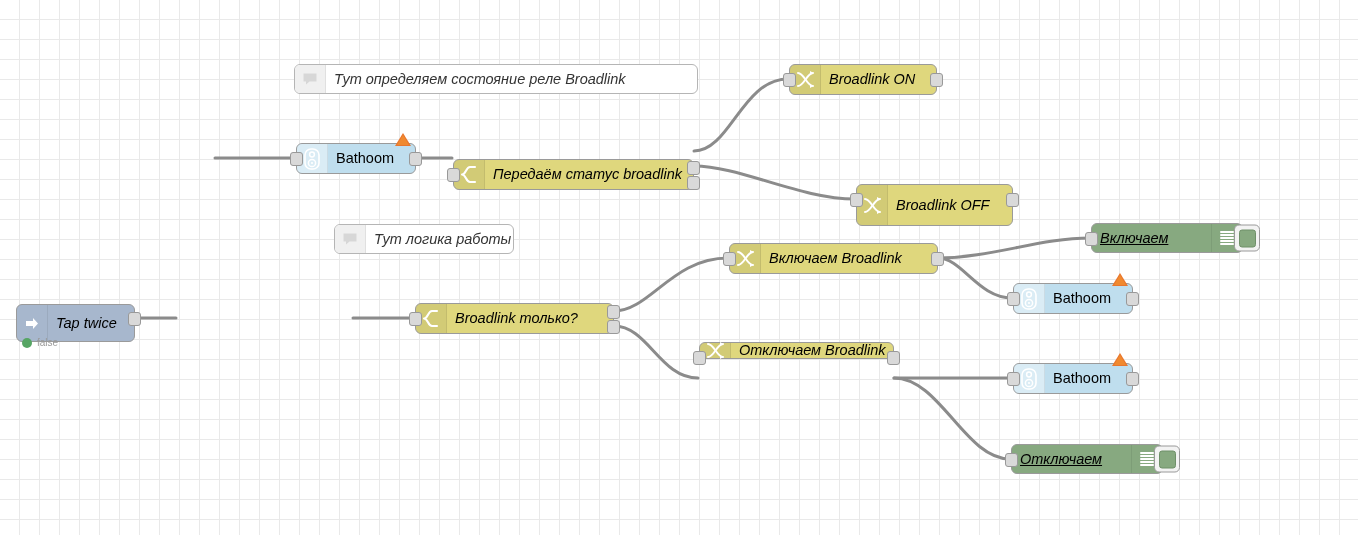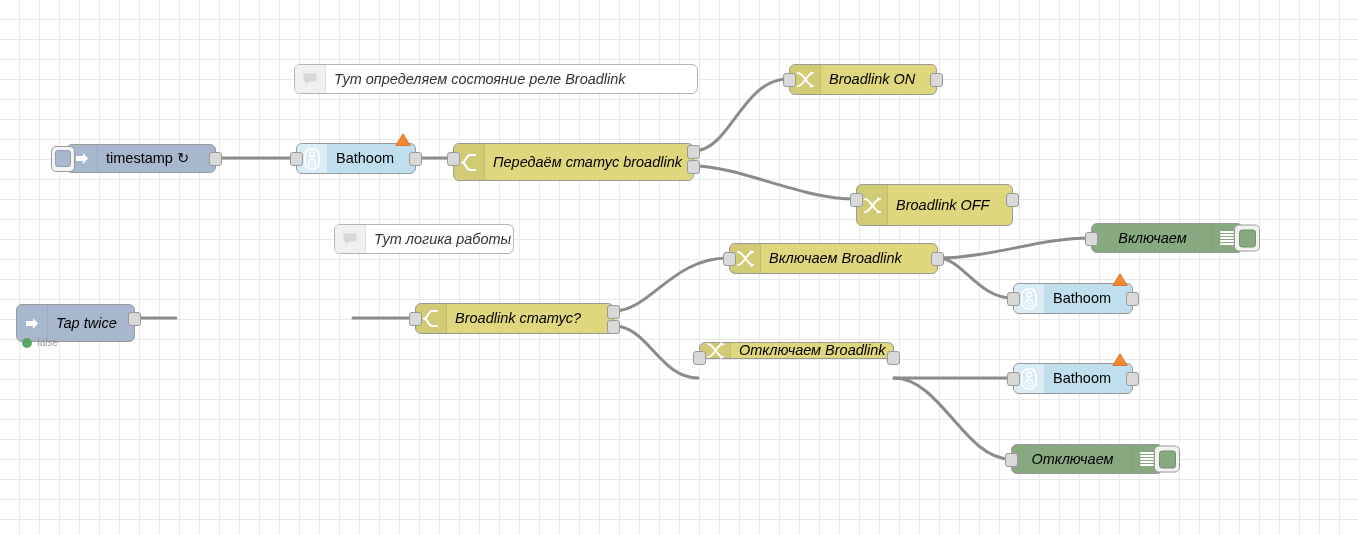--- a/index.html
+++ b/index.html
@@ -89,21 +89,21 @@
   .n-func .iconcell { background: rgba(0,0,0,0.055); }
   .n-func .nlabel { font-style: italic; }
 
   .n-dev   { background: #bfdeee; }                 
   .n-dev .iconcell { background: rgba(255,255,255,0.42); }
 
   .n-inject{ background: #a7b7cd; }                 
   .n-inject .nlabel { font-style: normal; }
 
   .n-debug { background: #87a980; }                 
-  .n-debug .nlabel { font-style: italic; text-align: center; padding-right: 6px; }
+  .n-debug .nlabel { font-style: italic; text-align: left; padding-right: 6px; text-decoration: underline; }
 
   .n-comment {
     background: #ffffff;
     border: 1px solid #b5b5b5;
     border-radius: 6px;
   }
   .n-comment .iconcell {
     background: #f0f0f0;
     border-right: 1px solid #e0e0e0;
   }
@@ -237,49 +237,37 @@
 
     <path class="wire" d="M 938,258 C 990,258 1040,238 1090,238"></path>
 
     <path class="wire" d="M 938,258 C 962,258 978,298 1012,298"></path>
 
     <path class="wire" d="M 894,378 C 930,378 975,378 1012,378"></path>
 
     <path class="wire" d="M 894,378 C 940,378 965,459 1010,459"></path>
   </svg>
 
-  <div class="node n-inject" style="left:66px; top:144px; width:150px; height:29px;">
-    <div class="injbtn">
-      <i></i>
-    </div>
-    <div class="iconcell">
-      <svg class="gl" width="17" height="17" viewBox="0 0 17 17">
-        <path d="M2 6 h7 V3 l5 5.5 -5 5.5 V11 H2 z" fill="#ffffff"></path>
-      </svg>
-    </div>
-    <div class="nlabel">timestamp ↻</div>
-    <div class="port out" style="top:7px;"></div>
-  </div>
 
   <div class="node n-dev" style="left:296px; top:143px; width:120px; height:31px;">
     <div class="badge-warn"></div>
     <div class="iconcell">
       <svg class="gl" width="16" height="22" viewBox="0 0 16 22">
         <rect x="1" y="1" width="14" height="20" rx="6" fill="none" stroke="#ffffff" stroke-width="1.6"></rect>
         <circle cx="8" cy="6.5" r="2.4" fill="none" stroke="#ffffff" stroke-width="1.5"></circle>
         <circle cx="8" cy="15" r="3.6" fill="none" stroke="#ffffff" stroke-width="1.5"></circle>
         <circle cx="8" cy="15" r="1.1" fill="#ffffff"></circle>
       </svg>
     </div>
     <div class="nlabel">Bathoom</div>
     <div class="port in" style="top:8px;"></div>
     <div class="port out" style="top:8px;"></div>
   </div>
 
-  <div class="node n-func" style="left:453px; top:143px; width:241px; height:38px;justify-content:space-between;">
+  <div class="node n-func" style="left:453px; top:159px; width:241px; height:31px;justify-content:space-between;">
     <div class="iconcell">
       <svg class="gl" width="19" height="19" viewBox="0 0 19 19">
         <path d="M15 2 H10 C6 2 6 9.5 2 9.5 C6 9.5 6 17 10 17 H15" fill="none" stroke="#ffffff" stroke-width="2.1" stroke-linecap="round" stroke-linejoin="round"></path>
       </svg>
     </div>
     <div class="nlabel">Передаём статус broadlink</div>
     <div class="port in" style="top:8px;"></div>
     <div class="port out" style="top:1px;"></div>
     <div class="port out" style="top:16px;"></div>
   </div>
@@ -344,21 +332,21 @@
     <span>false</span>
   </div>
 
 
   <div class="node n-func" style="left:415px; top:303px; width:199px; height:31px;">
     <div class="iconcell">
       <svg class="gl" width="19" height="19" viewBox="0 0 19 19">
         <path d="M15 2 H10 C6 2 6 9.5 2 9.5 C6 9.5 6 17 10 17 H15" fill="none" stroke="#ffffff" stroke-width="2.1" stroke-linecap="round" stroke-linejoin="round"></path>
       </svg>
     </div>
-    <div class="nlabel">Broadlink статус?</div>
+    <div class="nlabel">Broadlink только?</div>
     <div class="port in" style="top:8px;"></div>
     <div class="port out" style="top:1px;"></div>
     <div class="port out" style="top:16px;"></div>
   </div>
 
   <div class="node n-func" style="left:729px; top:243px; width:209px; height:31px;">
     <div class="iconcell">
       <svg class="gl" width="19" height="19" viewBox="0 0 19 19">
         <path d="M2 3 C8 3 11 16 17 16" fill="none" stroke="#ffffff" stroke-width="2" stroke-linecap="round"></path>
         <path d="M2 16 C8 16 11 3 17 3" fill="none" stroke="#ffffff" stroke-width="2" stroke-linecap="round"></path>

